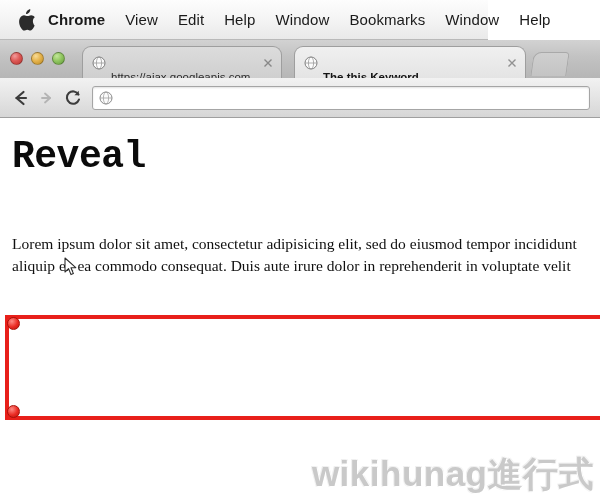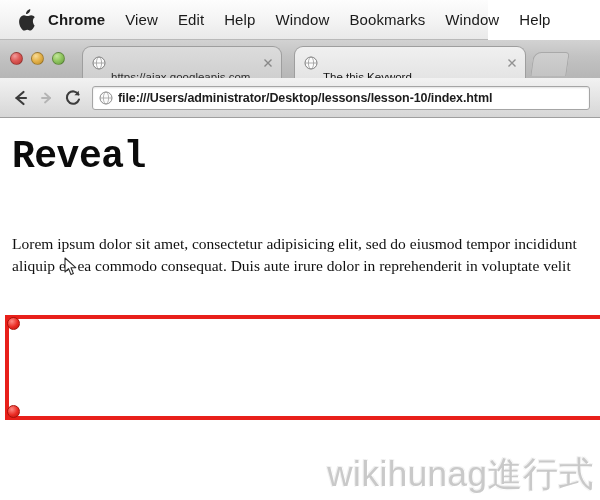--- a/index.html
+++ b/index.html
@@ -122,21 +122,21 @@
   }
   .tab-title {
     flex: 1 1 auto;
     font-size: 11.5px;
     color: #2b2b2b;
     white-space: nowrap;
     overflow: hidden;
     line-height: 14px;
     margin-top: 28px;
   }
-  .tab.active .tab-title { font-weight: normal; color: #141414; }
+  .tab.active .tab-title { font-weight: bold; color: #141414; }
   .tab-close {
     flex: 0 0 auto;
     width: 14px; height: 14px;
     opacity: 0.55;
     display: block;
   }
   .newtab {
     position: absolute;
     left: 532px;
     top: 12px;
@@ -270,21 +270,21 @@
     pointer-events: none;
   }
 
   
   .watermark {
     position: absolute;
     right: 6px;
     bottom: 4px;
     font-size: 35px;
     line-height: 44px;
-    font-weight: normal;
+    font-weight: bold;
     color: #c9c9c9;
     letter-spacing: 0.5px;
     white-space: nowrap;
     text-shadow:
       1px 1px 0 #ffffff,
       -1px -1px 0 #efefef,
       1px -1px 0 #f5f5f5,
       -1px 1px 0 #f5f5f5;
     z-index: 9;
   }
@@ -363,21 +363,20 @@
           <path d="M15.5 6.5 A6.2 6.2 0 1 0 16 11.5" fill="none" stroke="#3c3c3c" stroke-width="2.1" stroke-linecap="round"></path>
           <path d="M15.8 2.8 L15.8 7.2 L11.4 7.2 Z" fill="#3c3c3c"></path>
         </svg>
       </div>
       <div class="omnibox">
         <svg class="omnibox-icon" viewBox="0 0 14 14">
           <circle cx="7" cy="7" r="6" fill="#fbfbfb" stroke="#888888" stroke-width="1"></circle>
           <ellipse cx="7" cy="7" rx="2.6" ry="6" fill="none" stroke="#a2a2a2" stroke-width="0.8"></ellipse>
           <line x1="1" y1="7" x2="13" y2="7" stroke="#a2a2a2" stroke-width="0.8"></line>
         </svg>
-        <span class="omnibox-url" title="file:///Users/administrator/Desktop/lessons/lesson-10/index.html">file:///Users/administrator/Desktop/lessons/lesson-10/index.html</span>
       </div>
     </div>
 
     <div class="viewport">
 
       <h1 class="page-heading">Reveal</h1>
 
       <p class="paragraph">
         <span class="pline">Lorem ipsum dolor sit amet, consectetur adipisicing elit, sed do eiusmod tempor incididunt</span>
         <span class="pline">aliquip ex ea commodo consequat. Duis aute irure dolor in reprehenderit in voluptate velit</span>

